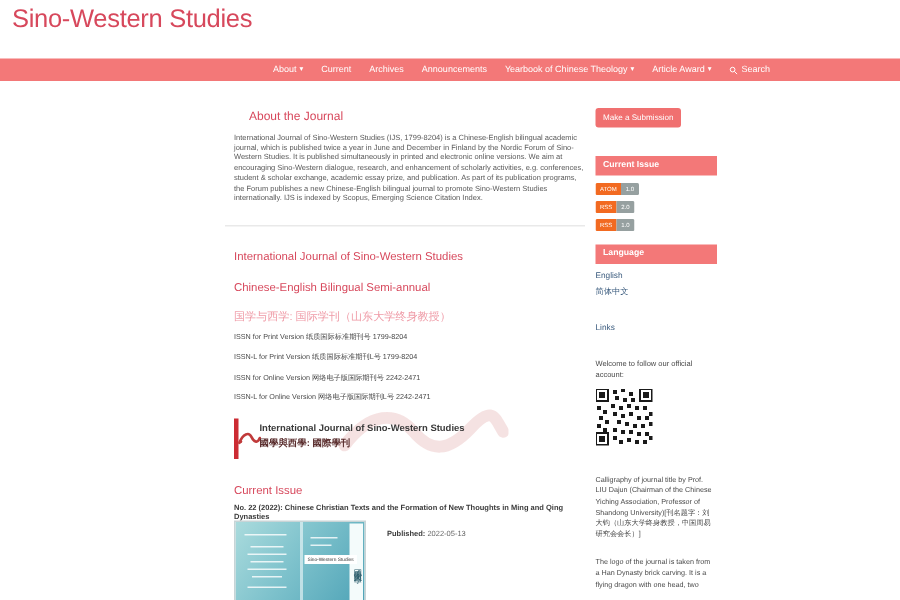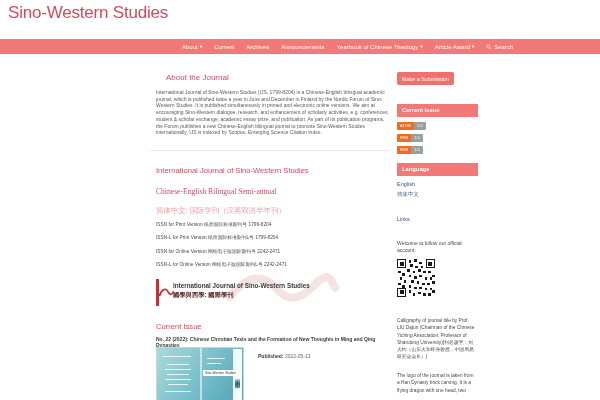--- a/index.html
+++ b/index.html
@@ -16,21 +16,21 @@
   .nav-item{color:#fff;font-size:6px;display:flex;align-items:center;gap:2px;cursor:pointer;white-space:nowrap;}
   .nav-caret{font-size:5px;line-height:1;}
   .search-svg{width:6px;height:6px;display:block;}
 
   
   .heading{color:#d7485c;font-size:7.6px;font-weight:400;}
   #about-heading{left:156px;top:73px;font-size:8px;margin-left:10px;}
   #about-body{left:156px;top:89px;width:233px;font-size:5px;line-height:6.7px;color:#5a5a5a;text-align:left;}
   #divider1{left:150px;top:150px;width:240px;border-top:1px solid #e9e9e9;height:0;}
   #jtitle-en{left:156px;top:166px;}
-  #jsubtitle-en{left:156px;top:187px;font-family:Liberation Serif, serif;}
+  #jsubtitle-en{left:156px;top:187px;}
   #jtitle-zh{left:156px;top:206px;color:#ef9aa6;font-size:7.4px;}
   .issn-line{left:156px;font-size:4.8px;color:#4a4a4a;}
   #issn1{top:221px;} #issn2{top:234px;} #issn3{top:248px;} #issn4{top:261px;}
 
   
   #logo-block{left:156px;top:279px;width:234px;height:30px;}
   #logo-bar{left:0;top:0;width:3px;height:27px;background:#cc2b33;}
   #logo-watermark{left:68px;top:-7px;width:115px;height:34px;opacity:.5;}
   #logo-dragon{left:2px;top:7px;width:16px;height:12px;}
   #logo-line1{left:17px;top:3px;font-size:6.3px;font-weight:bold;color:#3a3a3a;white-space:nowrap;}
@@ -101,21 +101,21 @@
     <span>Search</span>
   </div>
 </div>
 
 <div class="abs heading" id="about-heading">About the Journal</div>
 <div class="abs" id="about-body">International Journal of Sino-Western Studies (IJS, 1799-8204) is a Chinese-English bilingual academic journal, which is published twice a year in June and December in Finland by the Nordic Forum of Sino-Western Studies. It is published simultaneously in printed and electronic online versions. We aim at encouraging Sino-Western dialogue, research, and enhancement of scholarly activities, e.g. conferences, student &amp; scholar exchange, academic essay prize, and publication. As part of its publication programs, the Forum publishes a new Chinese-English bilingual journal to promote Sino-Western Studies internationally. IJS is indexed by Scopus, Emerging Science Citation Index.</div>
 <div class="abs" id="divider1"></div>
 
 <div class="abs heading" id="jtitle-en">International Journal of Sino-Western Studies</div>
 <div class="abs heading" id="jsubtitle-en">Chinese-English Bilingual Semi-annual</div>
-<div class="abs heading" id="jtitle-zh">简体中文: 国际学刊（汉英双语半年刊）</div>
+<div class="abs heading" id="jtitle-zh">国学与西学: 国际学刊（山东大学终身教授）</div>
 
 <div class="abs issn-line" id="issn1">ISSN for Print Version 纸质国际标准期刊号 1799-8204</div>
 <div class="abs issn-line" id="issn2">ISSN-L for Print Version 纸质国际标准期刊L号 1799-8204</div>
 <div class="abs issn-line" id="issn3">ISSN for Online Version 网络电子版国际期刊号 2242-2471</div>
 <div class="abs issn-line" id="issn4">ISSN-L for Online Version 网络电子版国际期刊L号 2242-2471</div>
 
 <div class="abs" id="logo-block">
   <div class="abs" id="logo-bar"></div>
   <svg class="abs" id="logo-watermark" viewBox="0 0 100 30" preserveAspectRatio="none">
     <path d="M5 22 C 20 2, 35 2, 45 14 S 65 26, 78 12 S 92 6, 97 14" fill="none" stroke="#edc6c6" stroke-width="7" stroke-linecap="round"></path>

